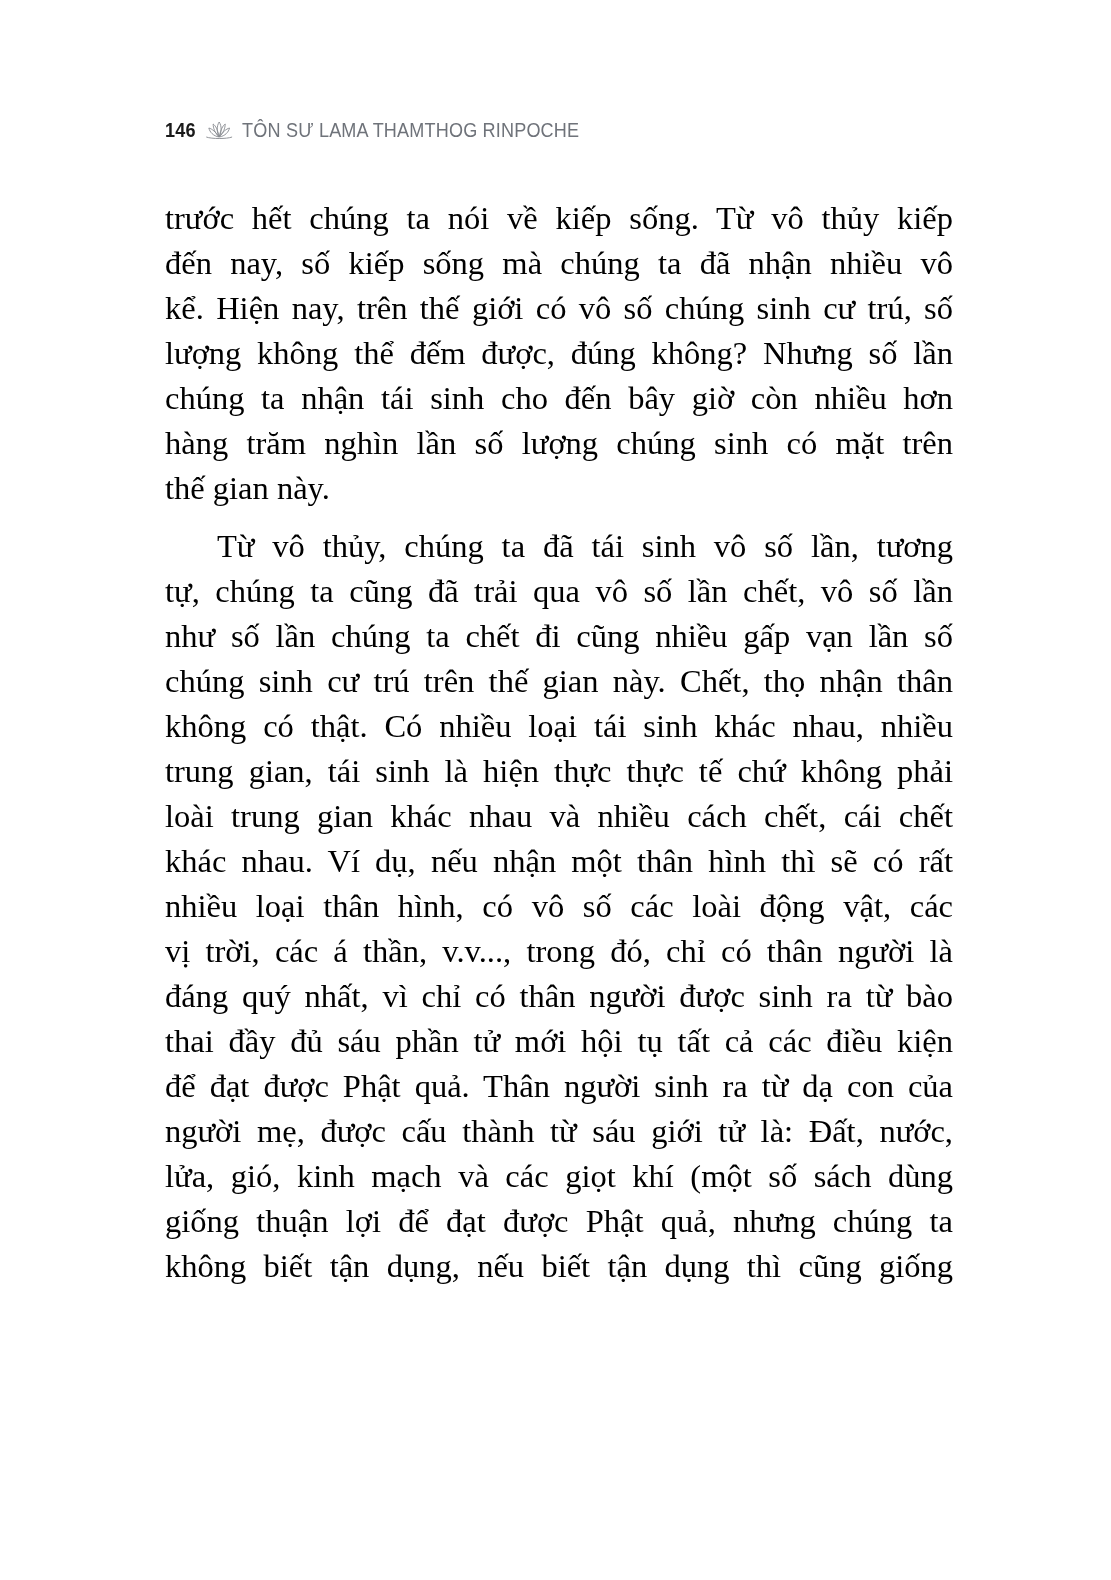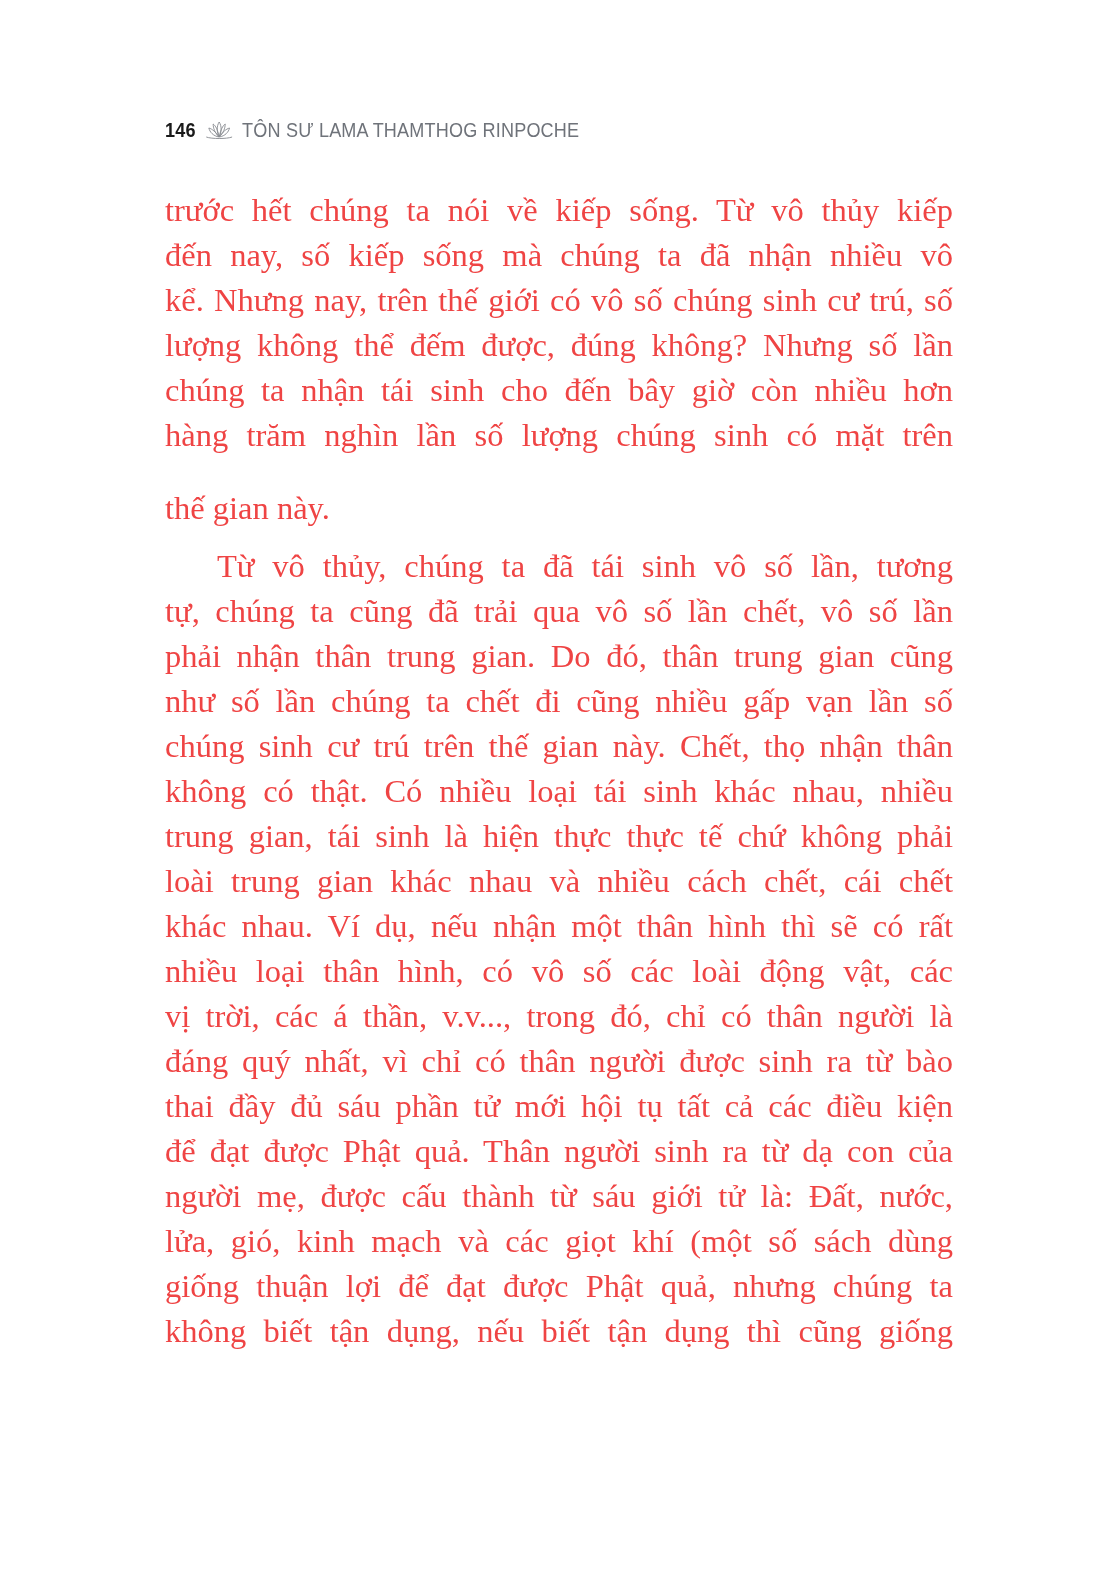--- a/index.html
+++ b/index.html
@@ -8,26 +8,26 @@
       position: absolute; left: 165px; top: 118px;
       display: flex; align-items: center; gap: 10px;
       font-family: "Liberation Sans", sans-serif;
       font-size: 21px; letter-spacing: 0.2px;
       transform: scaleX(0.86); transform-origin: left center;
     }
     .page-num { color: #1a1a1a; font-weight: bold; }
     .lotus { width: 34px; height: 22px; display: inline-block; }
     .book-title { color: #6f737a; }
     .body-text {
-      position: absolute; left: 165px; top: 188px; width: 788px;
+      position: absolute; left: 165px; top: 196px; width: 788px;
       font-family: "Liberation Serif", serif;
-      font-size: 32.5px; line-height: 45px; color: #ef4444;
+      font-size: 32.5px; line-height: 45px; color: #000000;
     }
     .line { display: block; white-space: nowrap; text-align: justify; text-align-last: justify; }
-    .line.last { text-align-last: left; margin-top: 28px; }
+    .line.last { text-align-last: left; }
     .para-gap { height: 13px; }
     .indent { padding-left: 52px; font-family: Liberation Serif, serif; }
   </style>
 </head>
 <body>
 
 <div class="running-head">
   <span class="page-num">146</span>
   <span class="lotus">
     <svg width="34" height="22" viewBox="0 0 34 22" fill="none" stroke="#8a8d92" stroke-width="1">
@@ -39,31 +39,30 @@
       <path d="M2 18 C8 20 26 20 32 18"></path>
     </svg>
   </span>
   <span class="book-title">TÔN SƯ LAMA THAMTHOG RINPOCHE</span>
 </div>
 
 <div class="body-text">
   <div>
     <span class="line">trước hết chúng ta nói về kiếp sống. Từ vô thủy kiếp</span>
     <span class="line">đến nay, số kiếp sống mà chúng ta đã nhận nhiều vô</span>
-    <span class="line">kể. Nhưng nay, trên thế giới có vô số chúng sinh cư trú, số</span>
+    <span class="line">kể. Hiện nay, trên thế giới có vô số chúng sinh cư trú, số</span>
     <span class="line">lượng không thể đếm được, đúng không? Nhưng số lần</span>
     <span class="line">chúng ta nhận tái sinh cho đến bây giờ còn nhiều hơn</span>
     <span class="line">hàng trăm nghìn lần số lượng chúng sinh có mặt trên</span>
     <span class="line last">thế gian này.</span>
   </div>
   <div class="para-gap"></div>
   <div>
     <span class="line indent">Từ vô thủy, chúng ta đã tái sinh vô số lần, tương</span>
     <span class="line">tự, chúng ta cũng đã trải qua vô số lần chết, vô số lần</span>
-    <span class="line">phải nhận thân trung gian. Do đó, thân trung gian cũng</span>
     <span class="line">như số lần chúng ta chết đi cũng nhiều gấp vạn lần số</span>
     <span class="line">chúng sinh cư trú trên thế gian này. Chết, thọ nhận thân</span>
     <span class="line">không có thật. Có nhiều loại tái sinh khác nhau, nhiều</span>
     <span class="line">trung gian, tái sinh là hiện thực thực tế chứ không phải</span>
     <span class="line">loài trung gian khác nhau và nhiều cách chết, cái chết</span>
     <span class="line">khác nhau. Ví dụ, nếu nhận một thân hình thì sẽ có rất</span>
     <span class="line">nhiều loại thân hình, có vô số các loài động vật, các</span>
     <span class="line">vị trời, các á thần, v.v..., trong đó, chỉ có thân người là</span>
     <span class="line">đáng quý nhất, vì chỉ có thân người được sinh ra từ bào</span>
     <span class="line">thai đầy đủ sáu phần tử mới hội tụ tất cả các điều kiện</span>

